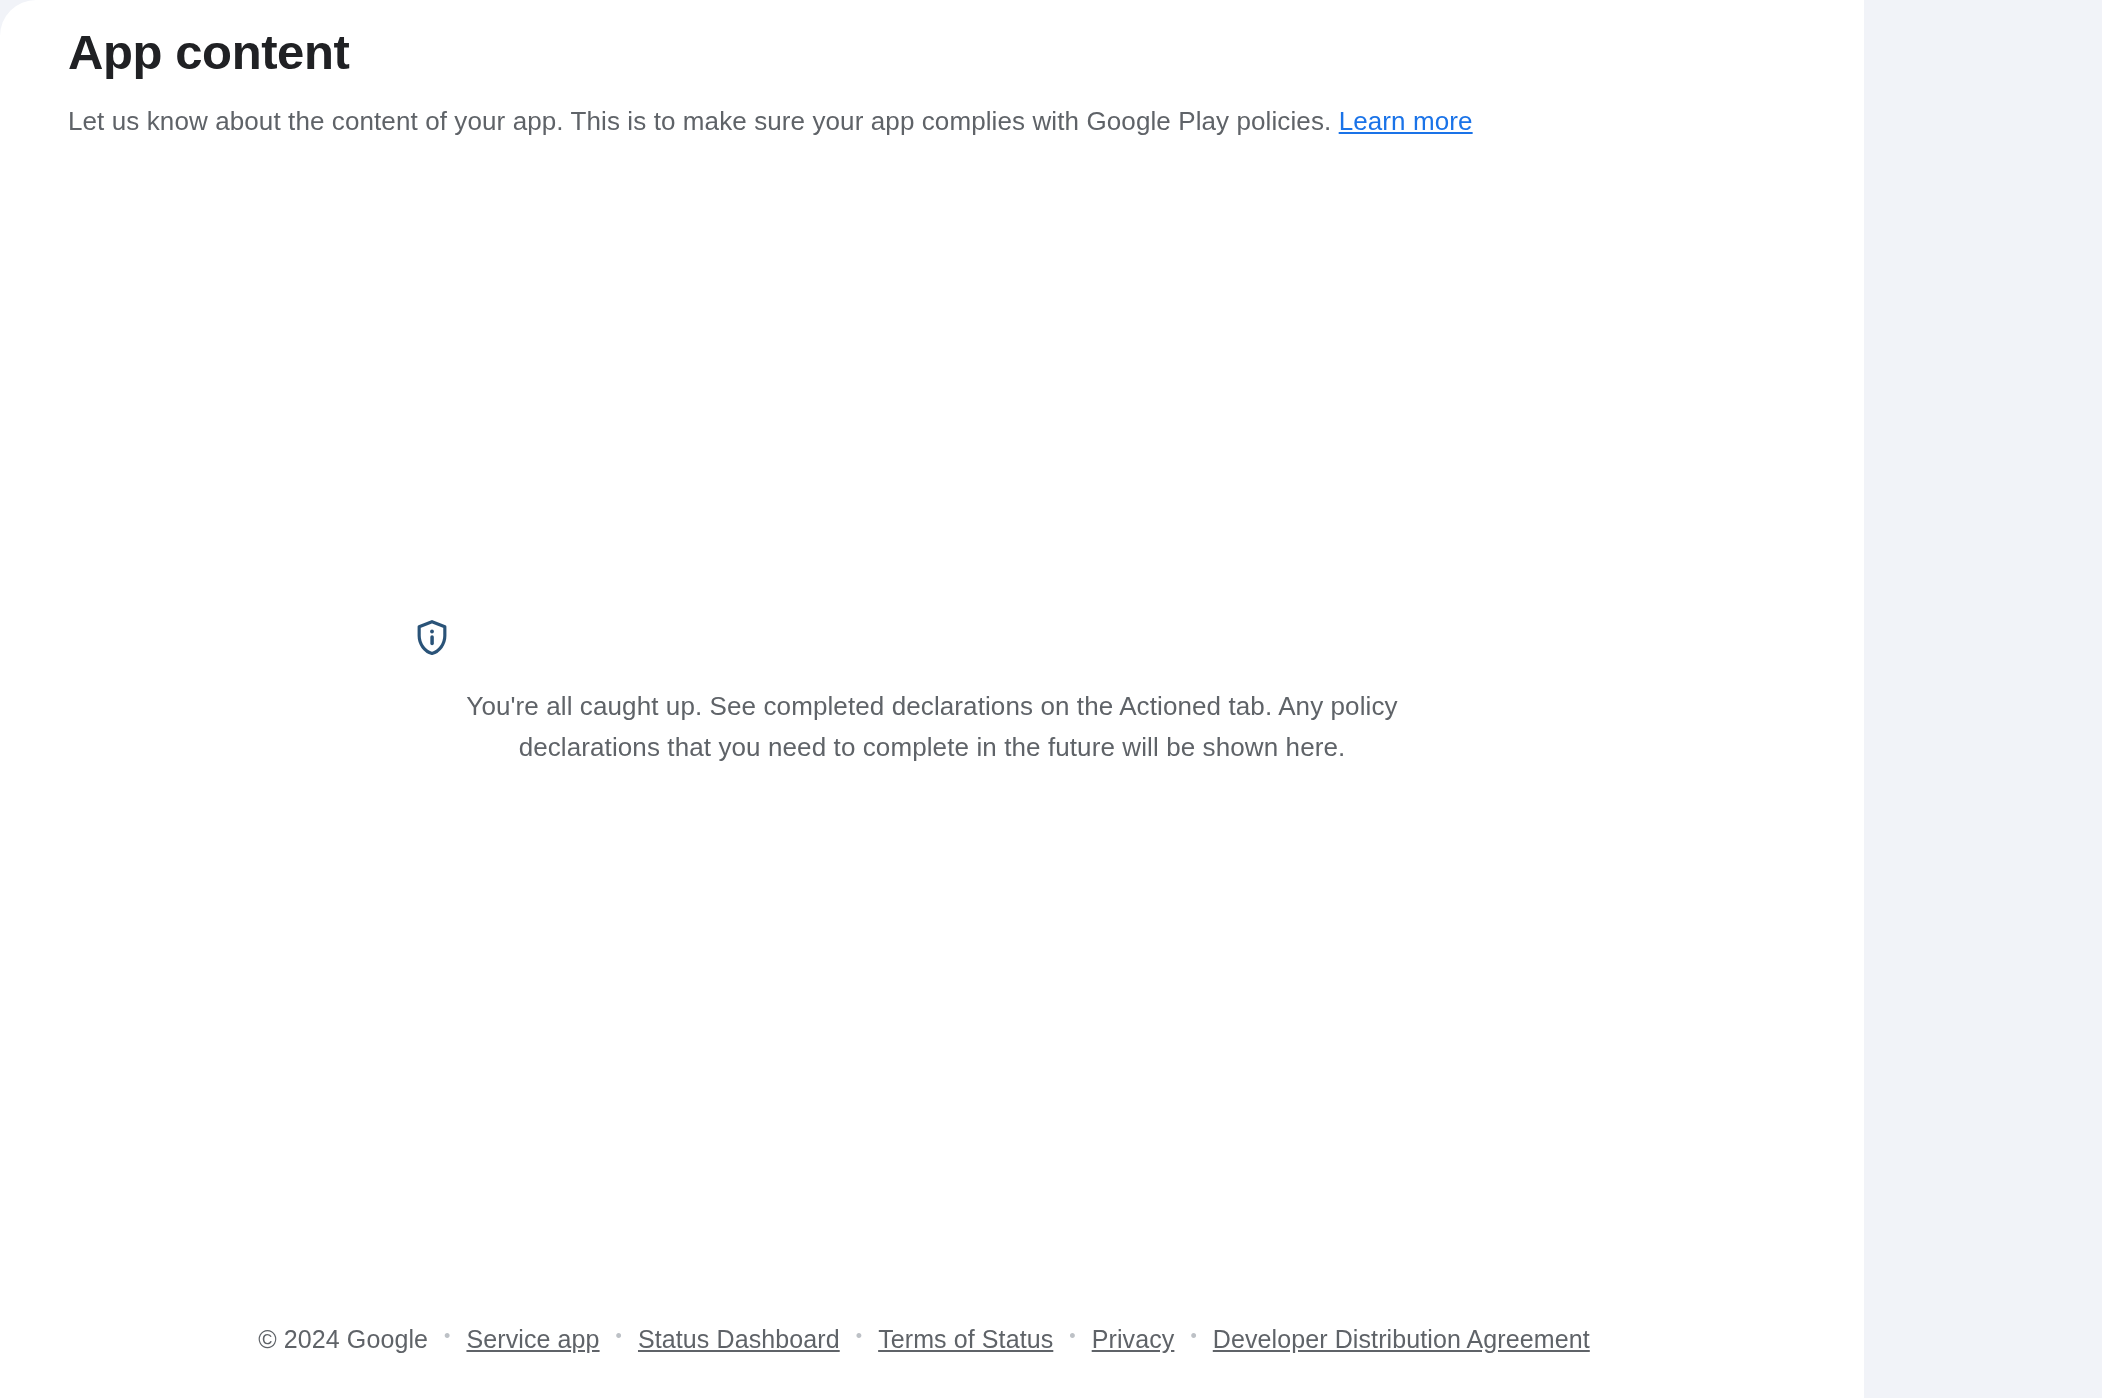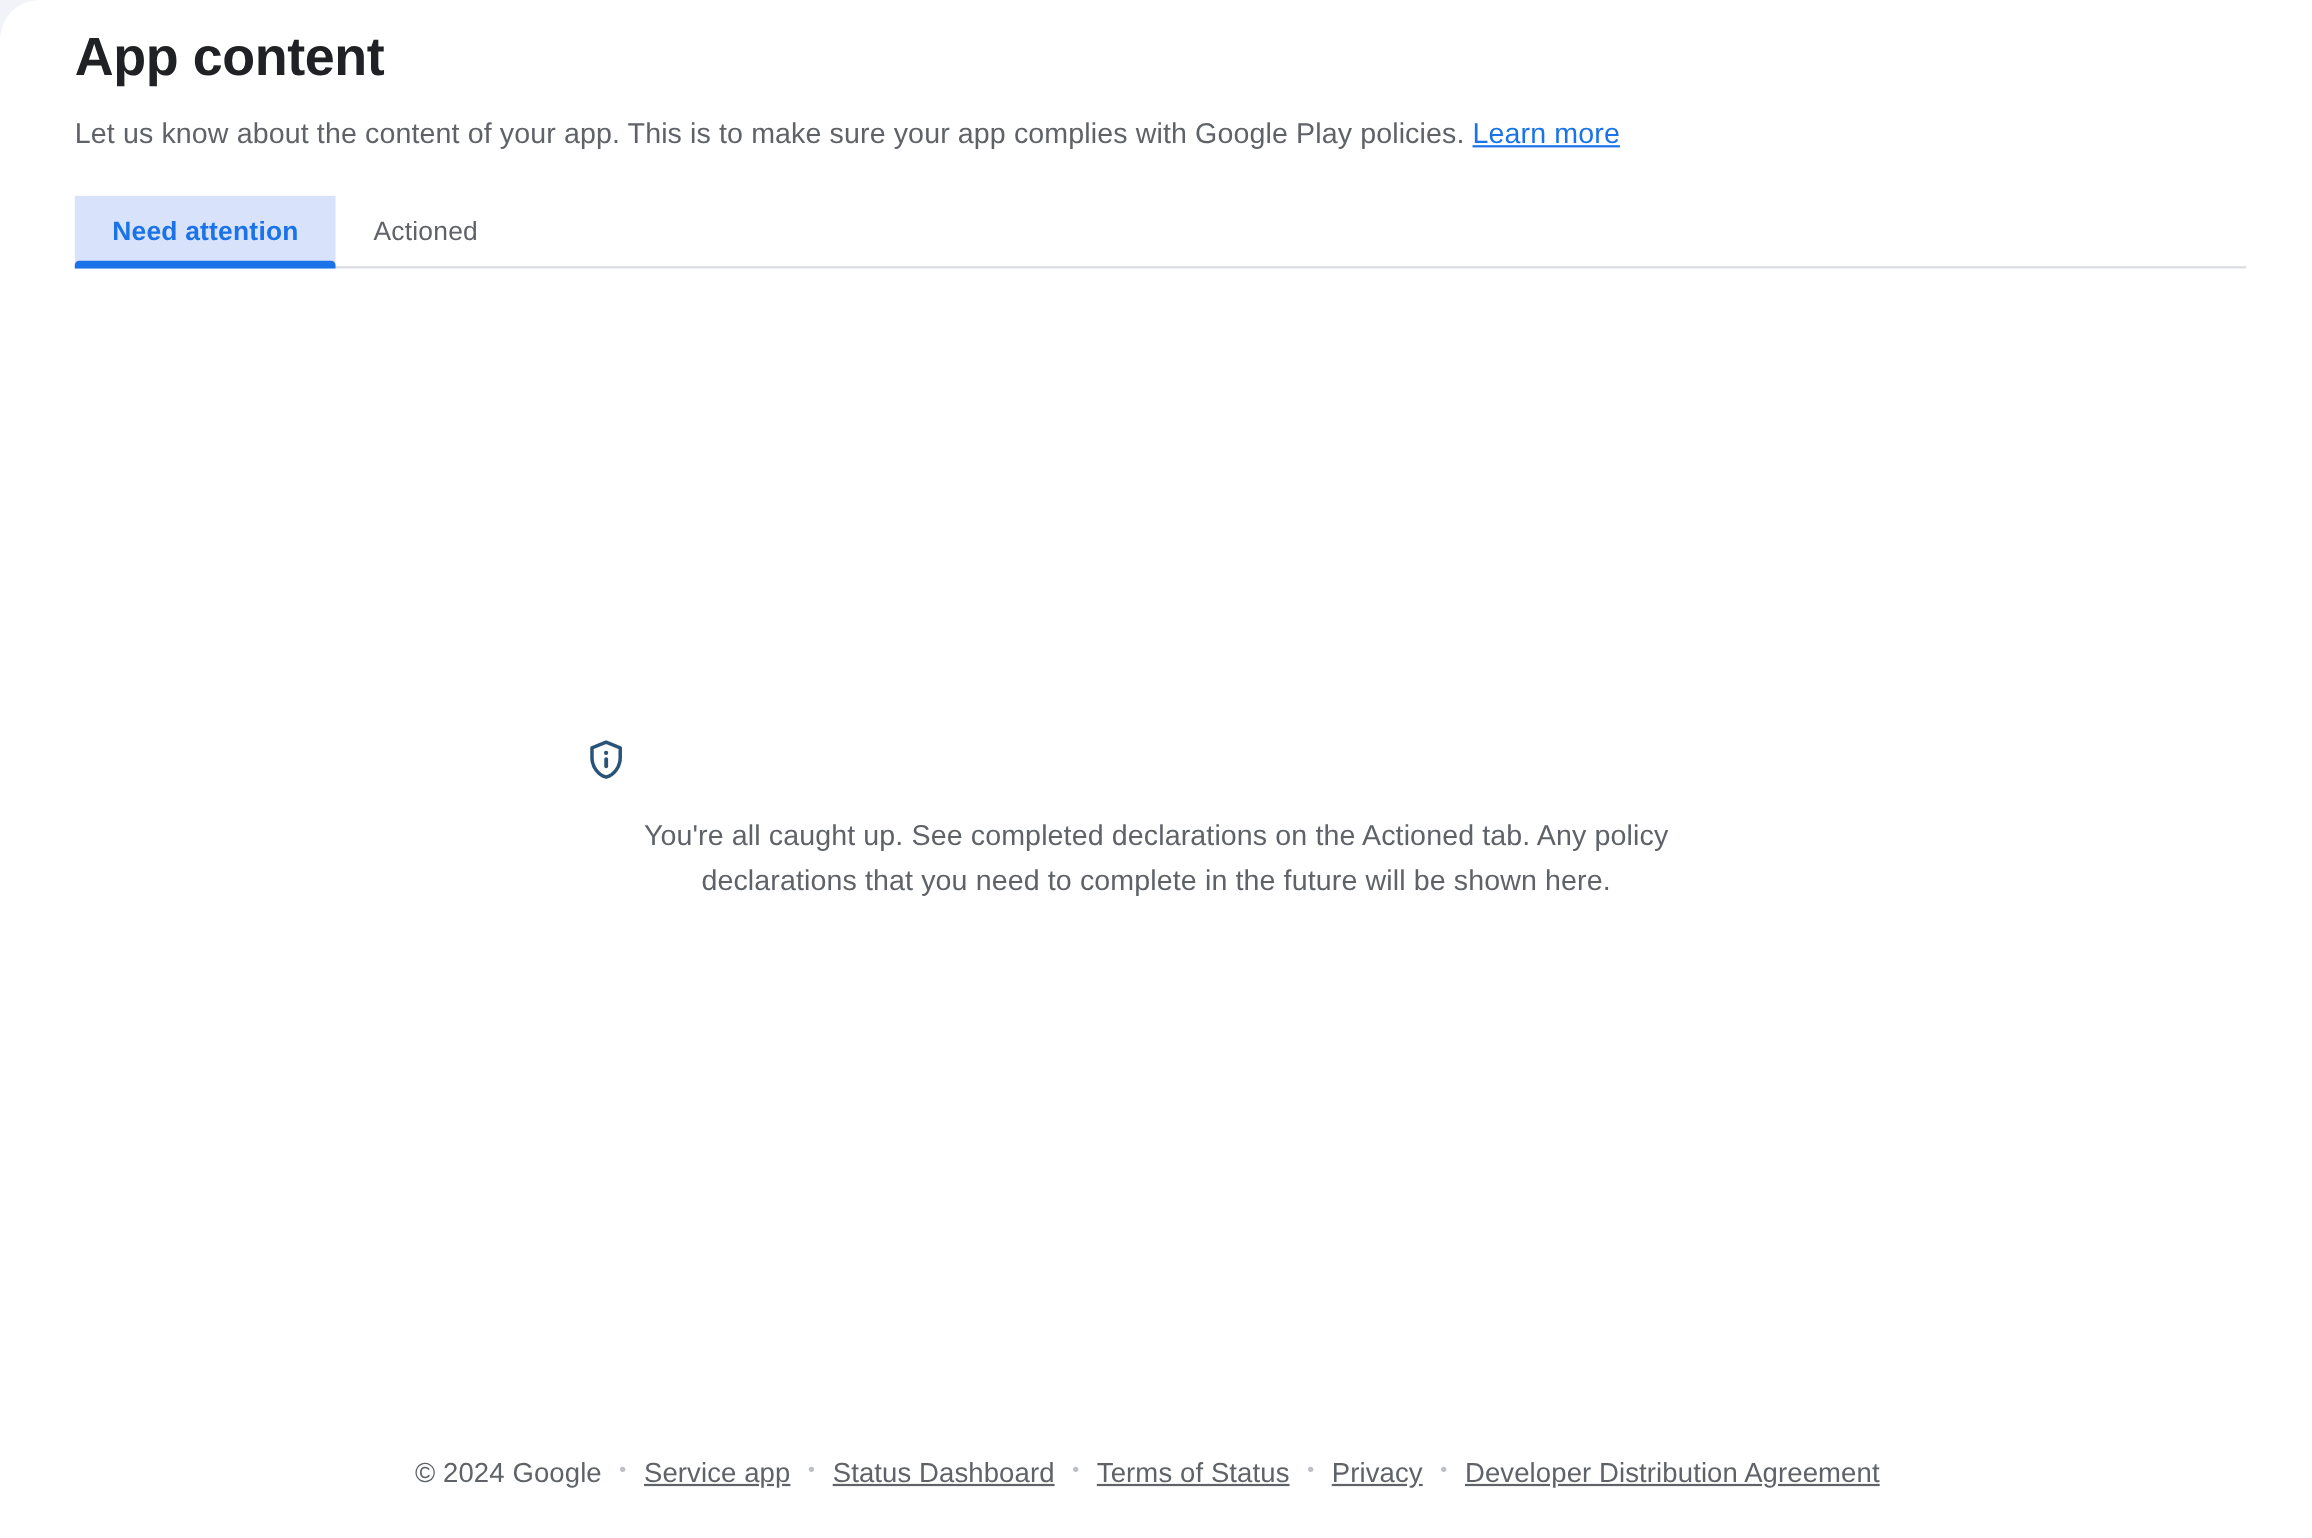--- a/index.html
+++ b/index.html
@@ -9,21 +9,21 @@
   body {
     width: 2102px;
     height: 1398px;
     background: #f1f3f8;
     font-family: "Liberation Sans", sans-serif;
     overflow: hidden;
   }
 
   #page {
     position: relative;
-    width: 2102px;
+    width: 1864px;
     height: 1398px;
     background: #ffffff;
     border-top-left-radius: 36px;
     box-sizing: border-box;
     display: flex;
     flex-direction: column;
   }
 
   
   .header {
@@ -174,33 +174,20 @@
 <div id="page">
 
   <div class="header">
     <h1 class="page-title">App content</h1>
     <div class="page-subtitle">
       <span>Let us know about the content of your app. This is to make sure your app complies with Google Play policies.</span>
       <a class="learn-more">Learn more</a>
     </div>
   </div>
 
-  <div class="tabs-wrap">
-    <div class="tabs">
-      <button class="tab active">
-        <span>Need attention</span>
-        <span class="tab-underline"></span>
-      </button>
-      <button class="tab">
-        <span>Actioned</span>
-
-      </button>
-    </div>
-    <div class="tabs-rule"></div>
-  </div>
 
   <div class="content-area">
     <div class="empty-state">
       <svg class="shield-icon" viewBox="0 0 24 24" aria-hidden="true">
         <path d="M12 2.2 4.3 5.3v5.4c0 4.9 3.3 9.4 7.7 10.6 4.4-1.2 7.7-5.7 7.7-10.6V5.3L12 2.2z" fill="none" stroke="#2a5378" stroke-width="1.9" stroke-linejoin="round"></path>
         <circle cx="12" cy="8.1" r="1.15" fill="#2a5378"></circle>
         <rect x="11" y="10.4" width="2.1" height="6" rx="1.05" fill="#2a5378"></rect>
       </svg>
       <div class="empty-text">You're all caught up. See completed declarations on the Actioned tab. Any policy declarations that you need to complete in the future will be shown here.</div>
     </div>

